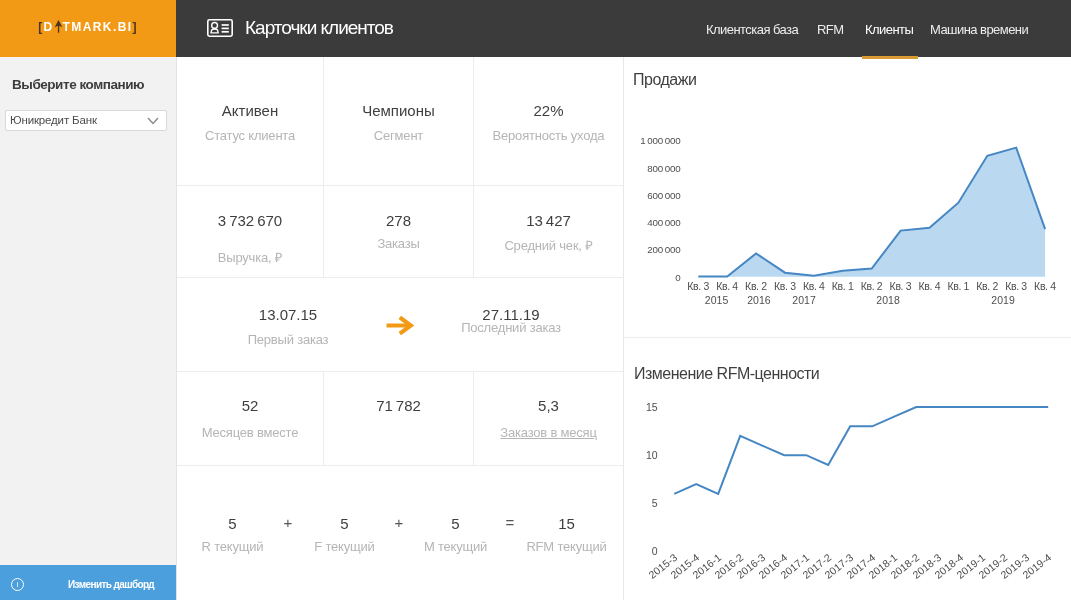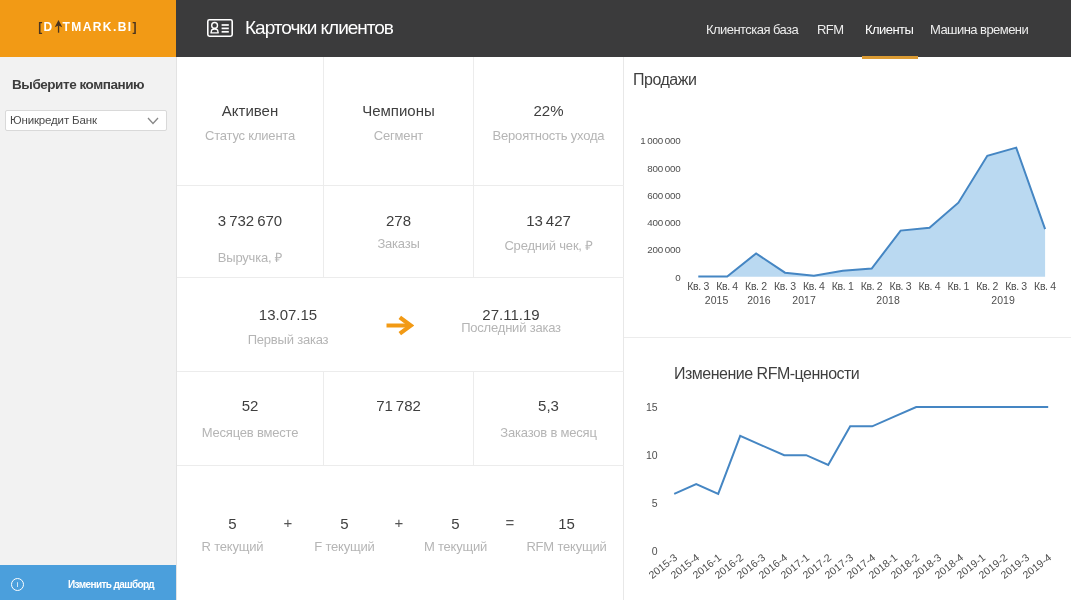--- a/index.html
+++ b/index.html
@@ -113,37 +113,37 @@
   <div class="cl" style="left:440px; top:320px; width:142px;">Последний заказ</div>
   <svg style="position:absolute; left:386px; top:315px;" width="28" height="21" viewBox="0 0 28 21">
     <line x1="0.5" y1="10.5" x2="22" y2="10.5" stroke="#f29a15" stroke-width="4"></line>
     <polyline points="13.8,2.4 24.8,10.5 13.8,18.6" fill="none" stroke="#f29a15" stroke-width="4.2" stroke-linejoin="miter"></polyline>
   </svg>
 
   <div class="cv" style="left:177px; top:397px; width:146px;">52</div>
   <div class="cl" style="left:177px; top:425px; width:146px;">Месяцев вместе</div>
   <div class="cv" style="left:324px; top:397px; width:149px;">71 782</div>
   <div class="cv" style="left:474px; top:397px; width:149px;">5,3</div>
-  <div class="cl" style="left:474px; top:425px; width:149px;">Заказов в месяц</div>
+  <div class="cl" style="left:474px; top:425px; width:149px;text-decoration:underline;">Заказов в месяц</div>
 
   <div class="cv" style="left:177px; top:515px; width:111px;">5</div>
   <div class="cl" style="left:177px; top:539px; width:111px;">R текущий</div>
   <div class="op" style="left:268px; top:514px; width:40px;">+</div>
   <div class="cv" style="left:289px; top:515px; width:111px;">5</div>
   <div class="cl" style="left:289px; top:539px; width:111px;">F текущий</div>
   <div class="op" style="left:379px; top:514px; width:40px;">+</div>
   <div class="cv" style="left:400px; top:515px; width:111px;">5</div>
   <div class="cl" style="left:400px; top:539px; width:111px;">M текущий</div>
   <div class="op" style="left:490px; top:514px; width:40px;">=</div>
   <div class="cv" style="left:511px; top:515px; width:111px;">15</div>
   <div class="cl" style="left:511px; top:539px; width:111px;text-align:center;">RFM текущий</div>
 
   <div id="chartsep"></div>
   <div class="ctitle" style="left:633px; top:71px;">Продажи</div>
-  <div class="ctitle" style="left:634px; top:365px;margin-left:40px;">Изменение RFM-ценности</div>
+  <div class="ctitle" style="left:634px; top:365px;">Изменение RFM-ценности</div>
 
   <svg id="svgmain" width="1071" height="600" viewBox="0 0 1071 600">
 
     <g font-size="9.8" letter-spacing="-0.2" fill="#4f4f4f" text-anchor="end">
       <text x="680.5" y="144">1 000 000</text>
       <text x="680.5" y="171.5">800 000</text>
       <text x="680.5" y="198.5">600 000</text>
       <text x="680.5" y="226">400 000</text>
       <text x="680.5" y="253">200 000</text>
       <text x="680.5" y="280.5">0</text>

